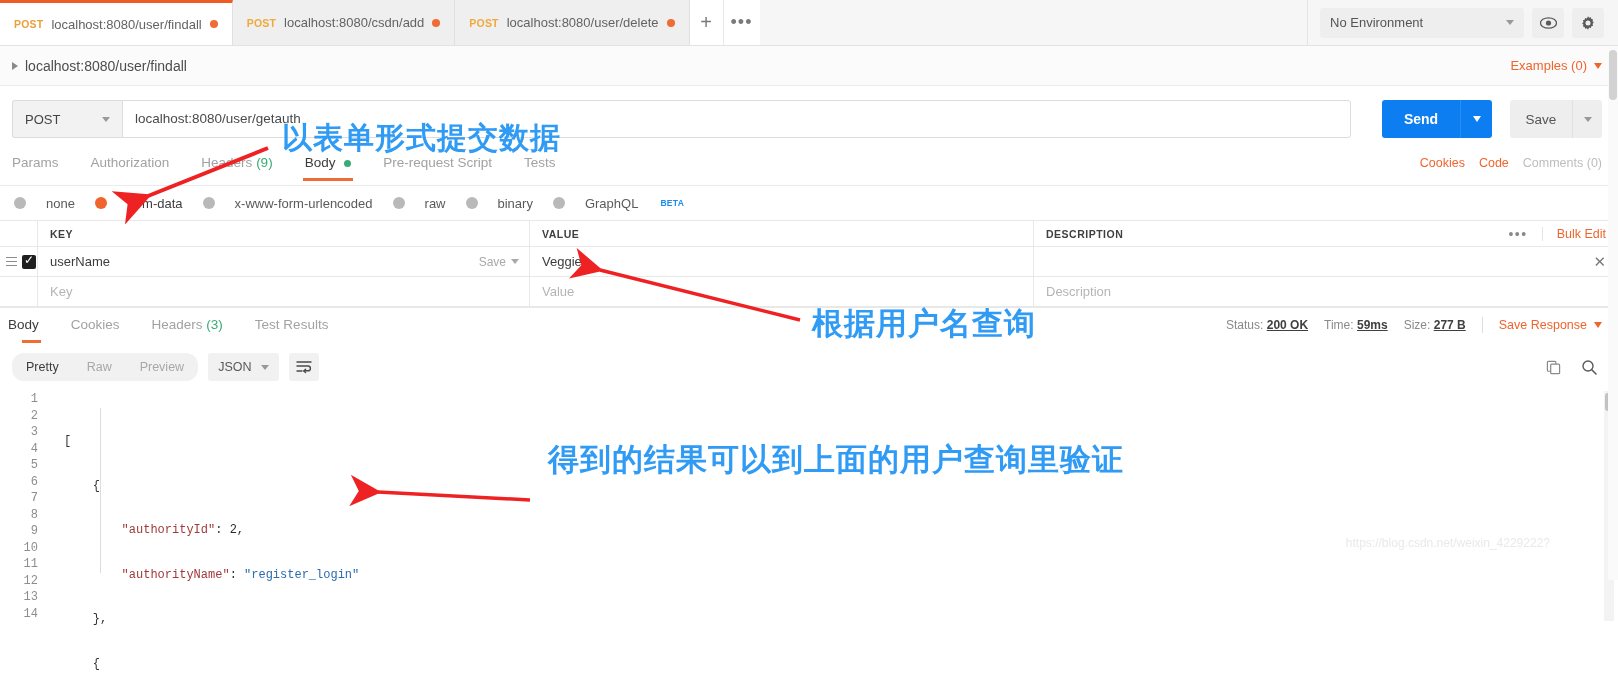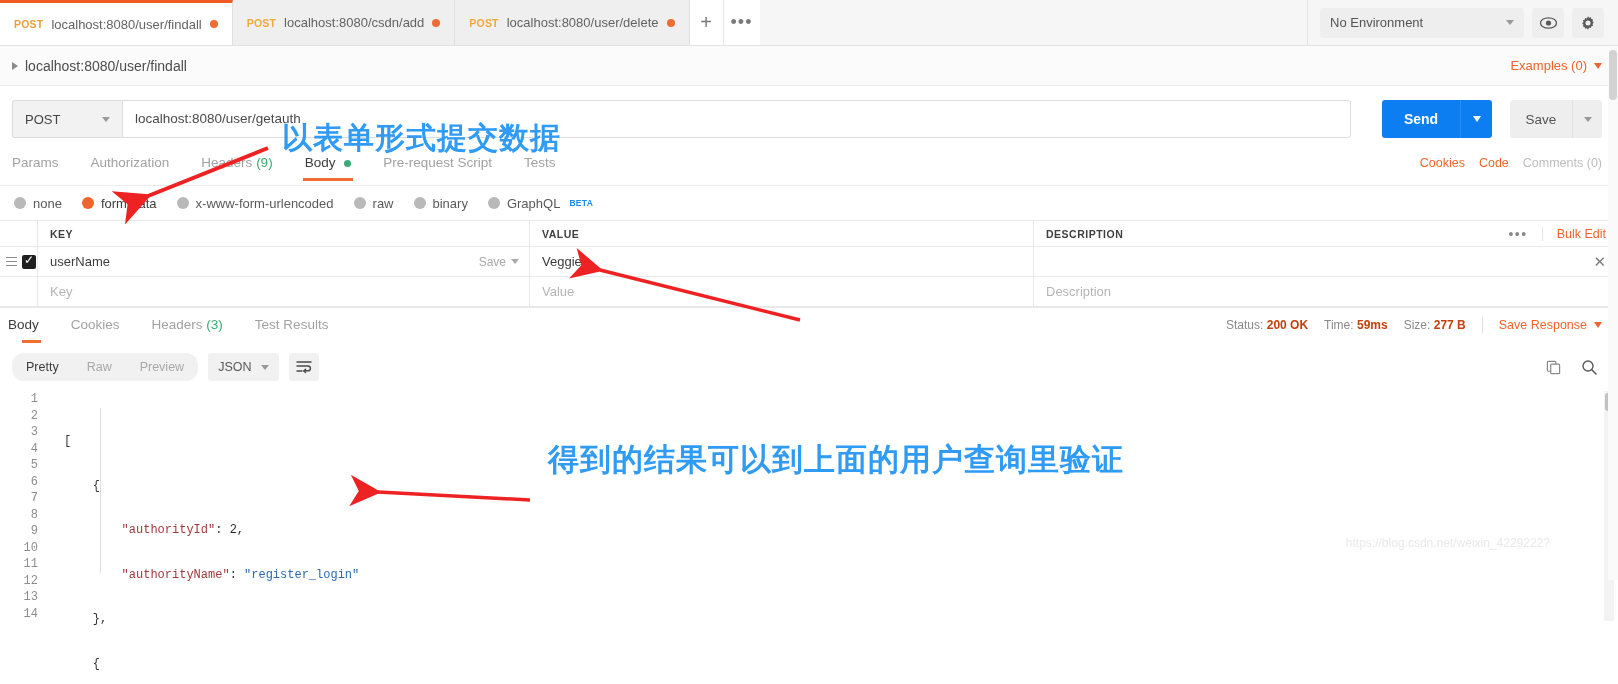--- a/index.html
+++ b/index.html
@@ -114,21 +114,21 @@
     content:""; position:absolute; left: 14px; right: 14px; bottom:0; height:3px; background:#ef6c33;
   }
   .cnt { color:#3aab74; }
   .gdot { display:inline-block; width:7px; height:7px; border-radius:50%; background:#3aab74; margin-left:5px; vertical-align: middle;}
   .reqtabs-right { display:flex; align-items:center; gap:14px; height:36px; font-size:12.5px; }
   .lk-orange { color:#f0642d; cursor:pointer; }
   .lk-gray { color:#bdbdbd; cursor:pointer; }
 
   
   .radiorow { display:flex; align-items:center; gap: 0; height: 34px; padding-left: 14px; }
-  .radio { display:flex; align-items:center; gap:7px; margin-right: 20px; font-size:13px; color:#5a5a5a; cursor:pointer; }
+  .radio { display:flex; align-items:center; gap:20px; margin-right: 20px; font-size:13px; color:#5a5a5a; cursor:pointer; }
   .rdot { width: 12px; height:12px; border-radius:50%; background:#b9b9b9; flex:none; }
   .radio.sel .rdot { background:#f0642d; }
   .radio.sel { color:#3c3c3c; }
   .beta { font-size:8.5px; font-weight:bold; color:#1a8cf0; vertical-align: super; margin-left:2px; letter-spacing:.3px;}
 
   
   .kvtable { border-top: 1px solid #e8e8e8; }
   .kvrow { display:flex; align-items:stretch; border-bottom: 1px solid #e8e8e8; }
   .kvrow.head { height: 26px; background:#fff; }
   .kvrow.data { height: 30px; }
@@ -151,21 +151,21 @@
   .bulk { padding-left: 14px; font-size:12.5px; color:#f0642d; cursor:pointer; }
   .xbtn { font-size:15px; color:#7b7b7b; cursor:pointer; }
 
   
   .resrow {
     display:flex; align-items:flex-end; justify-content:space-between;
     height: 36px; padding: 0 16px 0 0; border-top:1px solid #e8e8e8; position:relative;
   }
   .resrow-left { display:flex; align-items:flex-end; height:36px; padding-left: 8px;}
   .status { display:flex; align-items:center; gap:16px; font-size:12px; color:#8a8a8a; height:36px; }
-  .sgreen { color:#c2410c; font-weight:bold; }
+  .sgreen { color:#404040; font-weight:bold;text-decoration:underline; }
   .sdiv { width:1px; height:16px; background:#dddddd; }
   .saveres { display:flex; align-items:center; gap:7px; font-size:12.5px; color:#f0642d; cursor:pointer; }
 
   .viewer { display:flex; align-items:center; gap:10px; padding: 10px 16px 10px 12px; }
   .seg { display:flex; background:#f1f1f1; border-radius:12px; overflow:hidden; }
   .seg div { padding: 0 14px; height:28px; line-height:28px; font-size:12.5px; color:#a8a8a8; cursor:pointer; }
   .seg div.on { color:#3c3c3c; }
   .fmtsel {
     display:flex; align-items:center; gap:10px; height:28px; padding:0 10px;
     background:#f1f1f1; border-radius:3px; font-size:12.5px; color:#5a5a5a; cursor:pointer;
@@ -501,16 +501,17 @@
       <marker id="ah" markerWidth="9" markerHeight="9" refX="1" refY="4.5" orient="auto">
         <path d="M9,0 L0,4.5 L9,9 L6.5,4.5 z" fill="#ee2222"></path>
       </marker>
     </defs>
     <line x1="268" y1="148" x2="148" y2="196" stroke="#ee2222" stroke-width="4" marker-end="url(#ah)"></line>
     <line x1="800" y1="320" x2="600" y2="270" stroke="#ee2222" stroke-width="3.5" marker-end="url(#ah)"></line>
     <line x1="530" y1="500" x2="378" y2="492" stroke="#ee2222" stroke-width="3.5" marker-end="url(#ah)"></line>
   </svg>
 
   <div class="anno" style="left:282px; top:118px;">以表单形式提交数据</div>
+  <div class="anno2" style="left:812px; top:303px;">根据用户名查询</div>
   <div class="anno2" style="left:548px; top:439px;">得到的结果可以到上面的用户查询里验证</div>
 
   <div class="watermark">https://blog.csdn.net/weixin_4229222?</div>
 </div>
 
 </body></html>

